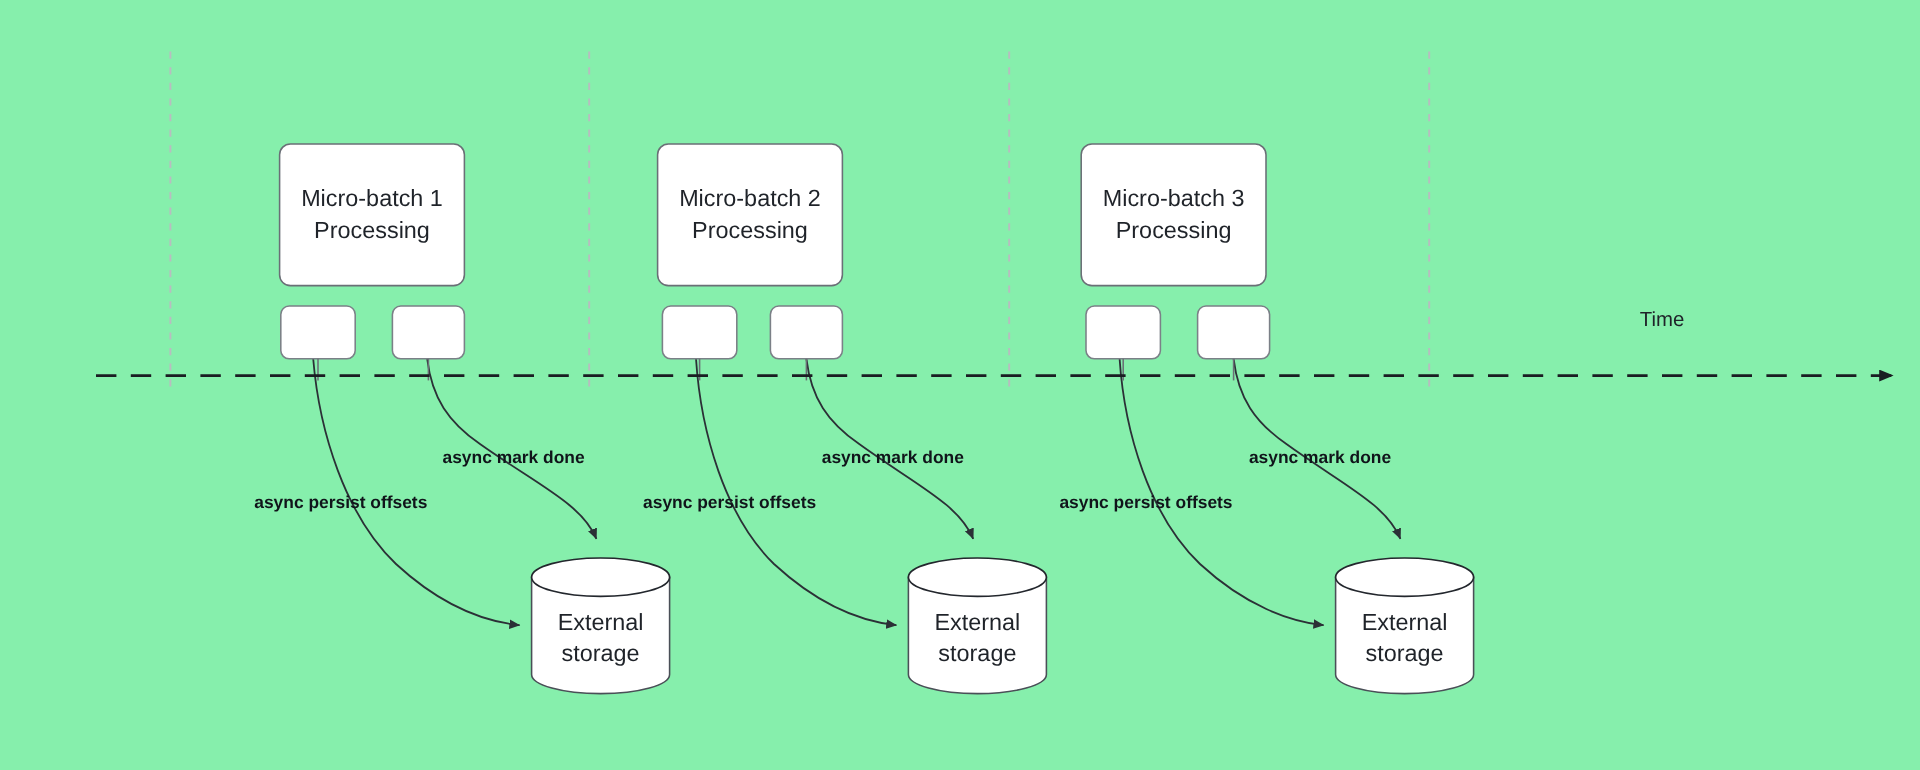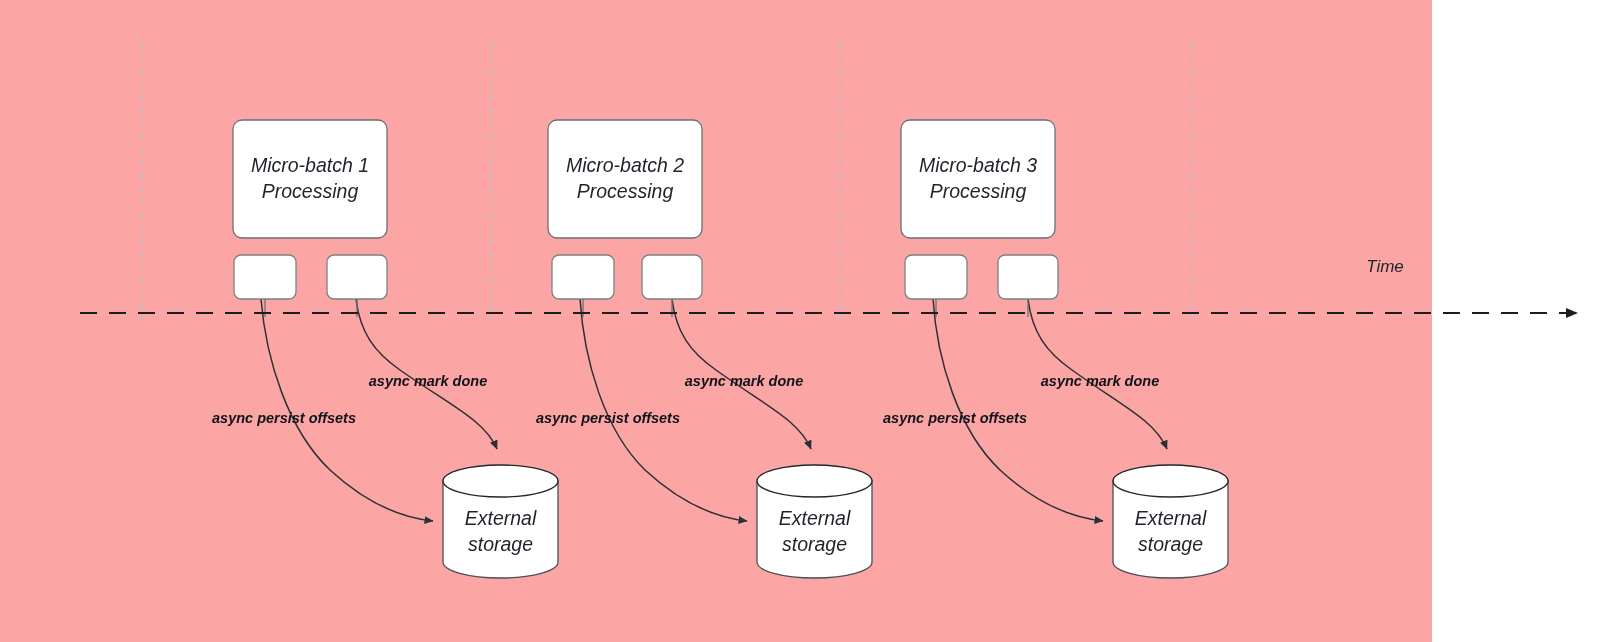--- a/index.html
+++ b/index.html
@@ -8,24 +8,23 @@
     background: #ffffff;
   }
   body {
     width: 1600px;
     height: 642px;
     font-family: "Liberation Sans", sans-serif;
     overflow: hidden;
   }
   #diagram-root {
     position: relative;
-    width: 1432px;
+    width: 1600px;
     height: 642px;
-    background: #fca5a5;
-    font-style: italic;
+    background: #86efac;
   }
   svg.layer {
     position: absolute;
     left: 0;
     top: 0;
     width: 1600px;
     height: 642px;
   }
   .box-label {
     font-family: "Liberation Sans", sans-serif;

